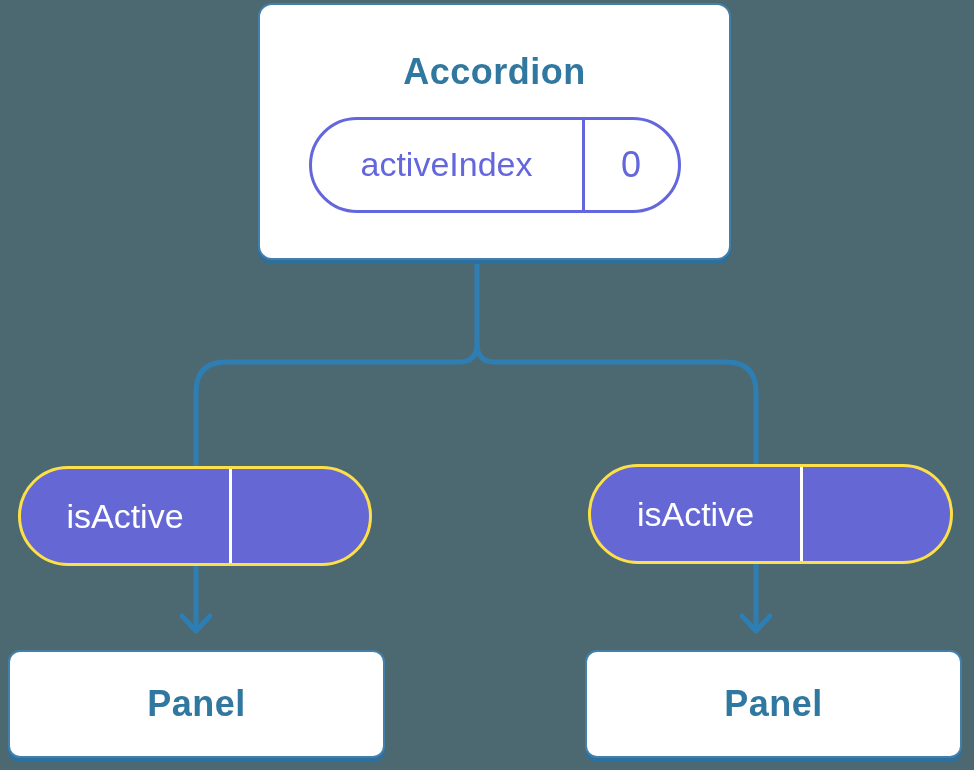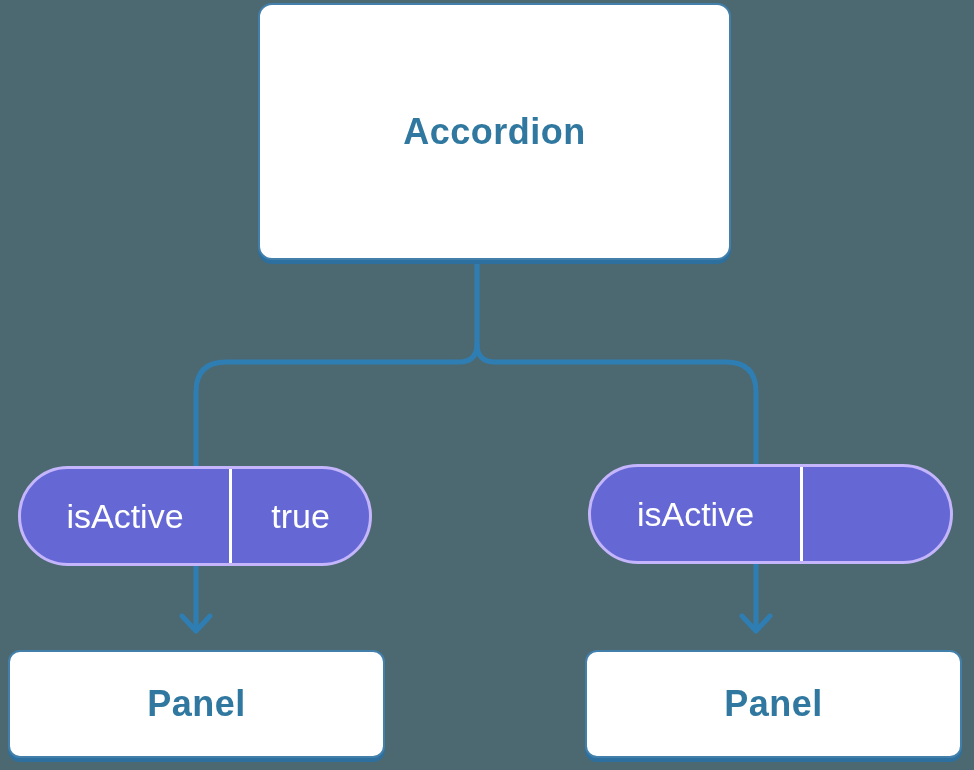--- a/index.html
+++ b/index.html
@@ -79,21 +79,21 @@
     flex:1;
     display:flex;align-items:center;justify-content:center;
     font-size:36px;
   }
 
   
   .prop-pill{
     position:absolute;
     height:100px;
     background:var(--purple-fill);
-    border:3px solid #c4b5fd;
+    border:3px solid #fde047;
     border-radius:51px;
     display:flex;
     align-items:stretch;
     overflow:hidden;
     color:#FFFFFF;
     font-size:34px;
     z-index:1;
   }
   .prop-pill.left{left:18px;top:466px;width:354px;}
   .prop-pill.right{left:588px;top:464px;width:365px;}
@@ -116,25 +116,28 @@
   <svg class="connectors" viewBox="0 0 974 770" aria-hidden="true">
     <path d="M477 260 L477 344"></path>
     <path d="M477 344 Q477 362 459 362 L226 362 Q196 362 196 392 L196 630"></path>
     <path d="M477 344 Q477 362 495 362 L726 362 Q756 362 756 392 L756 630"></path>
     <path d="M182 616 L196 631 L210 616"></path>
     <path d="M742 616 L756 631 L770 616"></path>
   </svg>
 
   <div class="card root-card">
     <div class="component-title">Accordion</div>
+    <div class="state-pill">
+      <div class="pill-name">activeIndex</div>
+      <div class="pill-value">0</div>
+    </div>
   </div>
 
   <div class="prop-pill left">
     <div class="pill-name">isActive</div>
-    <div class="pill-value">true</div>
   </div>
 
   <div class="prop-pill right">
     <div class="pill-name">isActive</div>
   </div>
 
   <div class="card panel-card left">
     <div class="component-title">Panel</div>
   </div>
 

